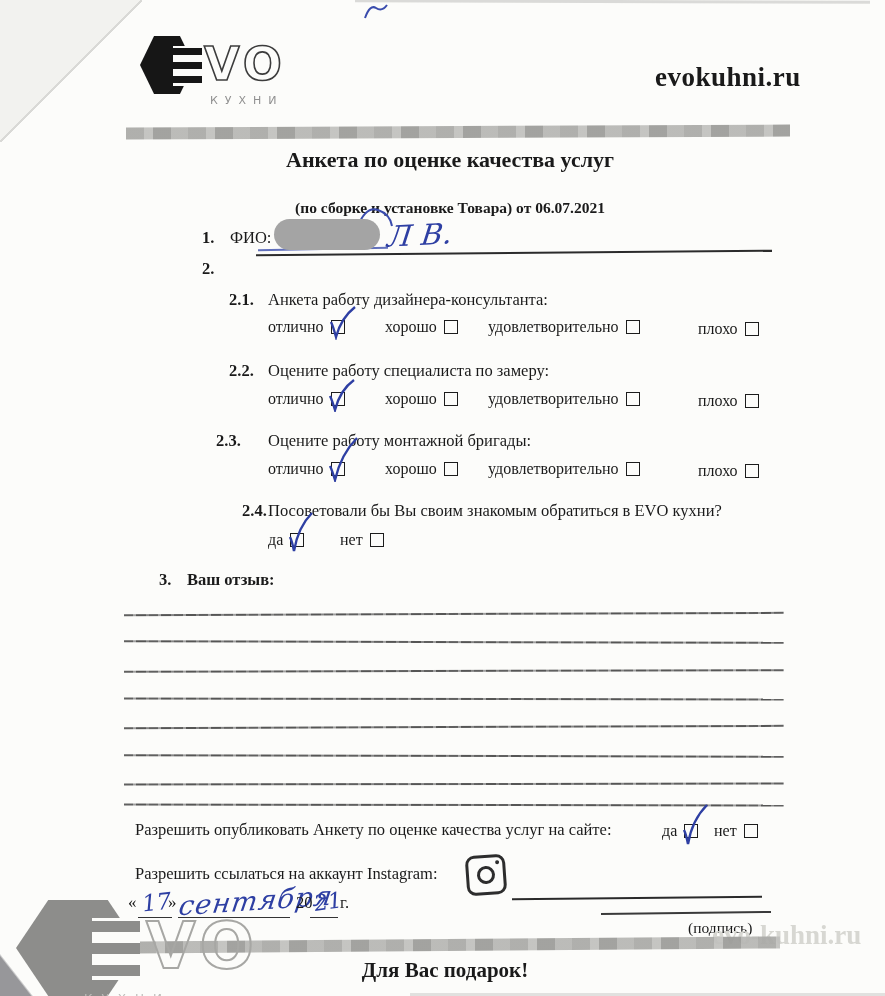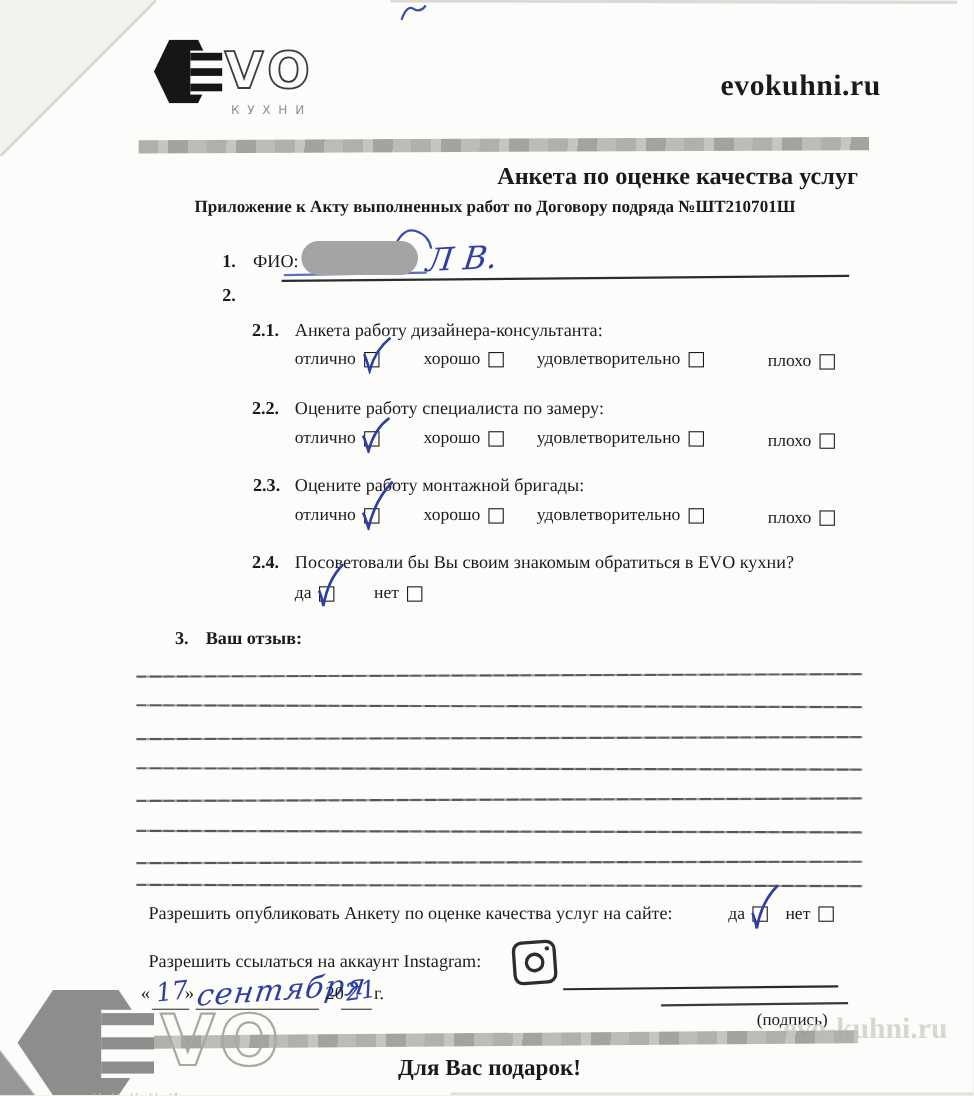--- a/index.html
+++ b/index.html
@@ -27,21 +27,21 @@
   .kuhni{position:absolute;left:70px;top:58px;font-family:"DejaVu Sans",sans-serif;
     font-size:11px;letter-spacing:7px;color:#909090;}
   .website{position:absolute;left:655px;top:62px;font-size:27px;font-weight:bold;letter-spacing:.5px;}
   
   .bar{position:absolute;height:12px;
     background:repeating-linear-gradient(92deg,#a9a9a6 0 18px,#c0c0bd 18px 27px,#9b9b98 27px 45px,#b6b6b3 45px 62px);
     opacity:.92;}
   .bar1{left:126px;top:126px;width:664px;transform:rotate(-.25deg);}
   .bar2{left:138px;top:939px;width:642px;transform:rotate(-.45deg);z-index:3;}
   
-  .title{position:absolute;left:120px;top:147px;width:660px;text-align:right;font-size:22px;font-weight:bold;}
+  .title{position:absolute;left:120px;top:147px;width:660px;text-align:center;font-size:22px;font-weight:bold;}
   .subtitle{position:absolute;left:100px;width:700px;text-align:center;font-size:15.5px;font-weight:bold;}
   .sub1{top:180px;} .sub2{top:199px;}
   
   .num{font-weight:bold;font-size:16.5px;}
   .qtext{font-size:16.5px;}
   .abs{position:absolute;}
   
   .opt{position:absolute;display:flex;align-items:center;font-size:16px;}
   .opt .lbl{margin-right:7px;text-align:center;}
   .boxwrap{position:relative;display:inline-block;width:15px;height:15px;}
@@ -112,21 +112,21 @@
       <text x="2" y="44" font-family="DejaVu Sans, sans-serif" font-weight="bold" font-size="46" letter-spacing="4" fill="none" stroke="#3c3c3c" stroke-width="1.6">VO</text>
     </svg>
     <div class="kuhni">КУХНИ</div>
   </div>
 
   <div class="website">evokuhni.ru</div>
 
   <div class="bar bar1"></div>
 
   <div class="title">Анкета по оценке качества услуг</div>
-  <div class="subtitle sub1">Приложение к Акту выполненных работ по Договору подряда №ШТ210701Ш</div>
+  <div class="subtitle sub2">(по сборке и установке Товара) от 06.07.2021</div>
 
   <span class="abs num" style="left:202px;top:228px">1.</span>
   <span class="abs qtext" style="left:230px;top:228px">ФИО:</span>
   <div class="fio-line"></div>
   <div class="fio-pen-under"></div>
   <div class="redaction"></div>
   <svg class="fio-pen-loop" width="40" height="22" viewBox="0 0 40 22">
       <path d="M2 20 Q10 0 22 4 Q34 8 36 20" fill="none" stroke="#3a4cad" stroke-width="2"></path>
     </svg>
   <span class="pen fio-hand">Л В.</span>
@@ -186,21 +186,21 @@
         <button class="cb"></button>
       </span>
   </div>
   <div class="opt" style="left:698px;top:392px">
     <span class="lbl">плохо</span>
     <span class="boxwrap">
         <button class="cb"></button>
       </span>
   </div>
 
-  <span class="abs num" style="left:230px;top:431px">2.3.</span>
+  <span class="abs num" style="left:216px;top:431px">2.3.</span>
   <span class="abs qtext" style="left:268px;top:431px">Оцените работу монтажной бригады:</span>
   <div class="opt" style="left:268px;top:460px">
     <span class="lbl">отлично</span>
     <span class="boxwrap">
         <button class="cb"></button>
       <svg class="check" width="34" height="48" viewBox="0 0 34 48" style="top:-28px">
           <path d="M3 32 Q5 36 8 46 Q14 20 30 4" fill="none" stroke="#2e3fa3" stroke-width="2.4"></path>
         </svg>
     </span>
   </div>
@@ -216,21 +216,21 @@
         <button class="cb"></button>
       </span>
   </div>
   <div class="opt" style="left:698px;top:462px">
     <span class="lbl">плохо</span>
     <span class="boxwrap">
         <button class="cb"></button>
       </span>
   </div>
 
-  <span class="abs num" style="left:229px;top:501px">2.4.</span>
+  <span class="abs num" style="left:242px;top:501px">2.4.</span>
   <span class="abs qtext" style="left:268px;top:501px">Посоветовали бы Вы своим знакомым обратиться в EVO кухни?</span>
   <div class="opt" style="left:268px;top:531px">
     <span class="lbl">да</span>
     <span class="boxwrap">
         <button class="cb"></button>
       <svg class="check" width="32" height="44" viewBox="0 0 32 44" style="top:-24px">
           <path d="M4 28 Q6 32 8 42 Q12 18 26 4" fill="none" stroke="#2e3fa3" stroke-width="2.4"></path>
         </svg>
     </span>
   </div>

